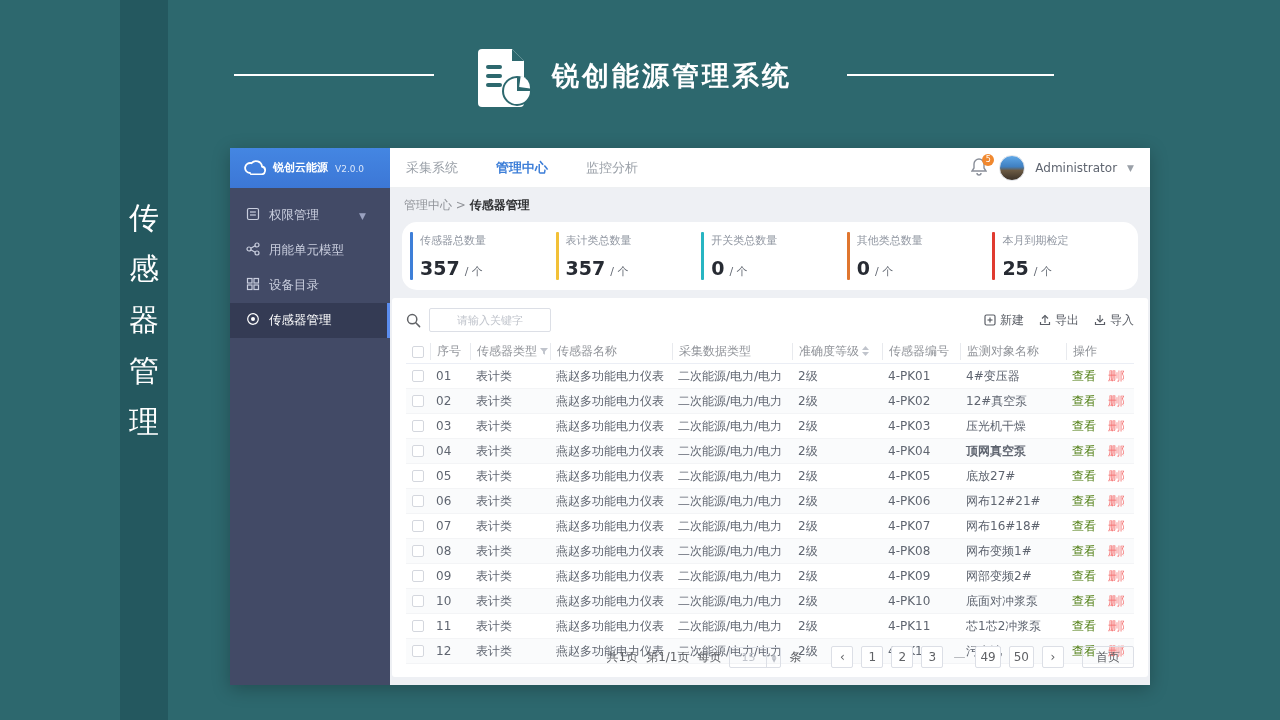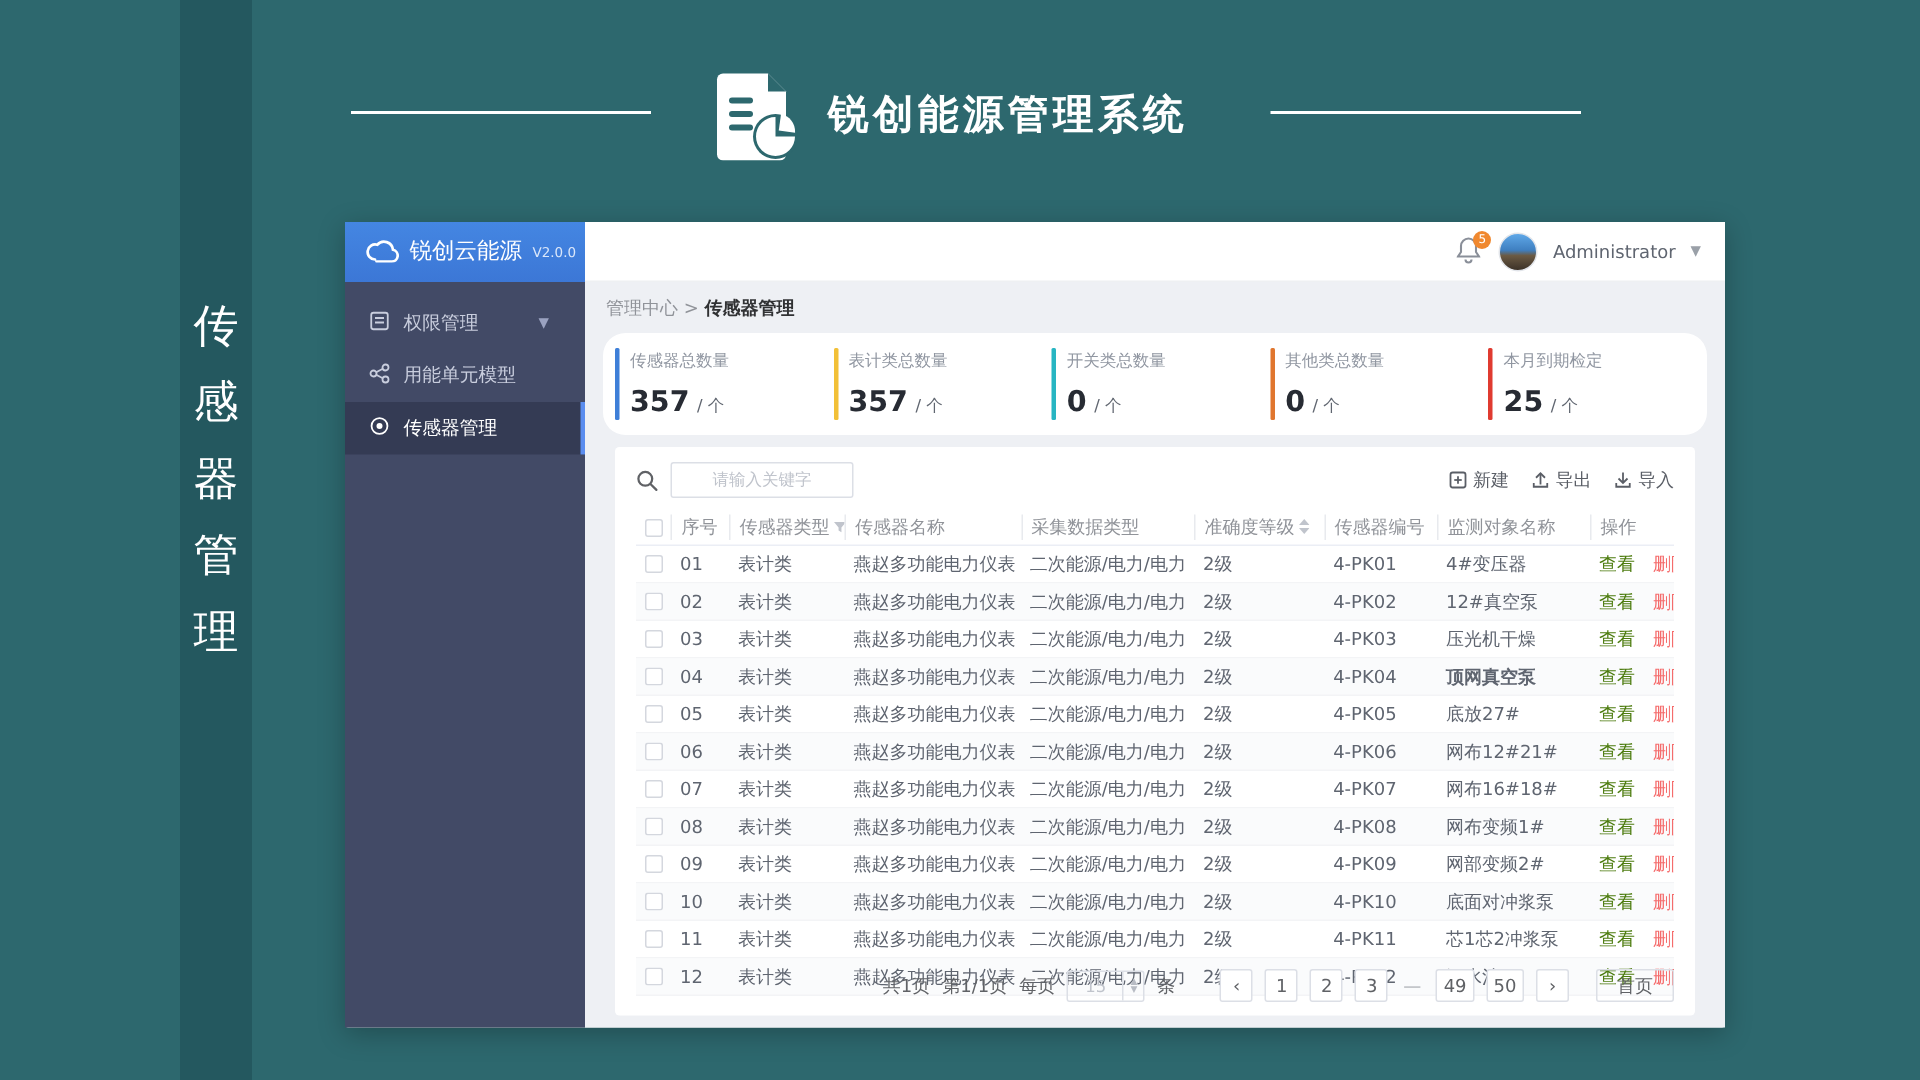--- a/index.html
+++ b/index.html
@@ -17,21 +17,21 @@
   .side-strip { position:absolute; left:120px; top:0; width:48px; height:720px; background:#24585f; }
   .side-strip .chars { position:absolute; top:203px; left:0; width:100%; display:flex; flex-direction:column; align-items:center; gap:21px; }
   .side-strip .chars span { color:#fff; font-size:30px; line-height:1; }
 
   
   .app { position:absolute; left:230px; top:148px; width:920px; height:537px; background:#ffffff; border-radius:2px; box-shadow:0 4px 18px rgba(0,0,0,.25); display:flex; flex-direction:column; }
 
   
   .topbar { height:40px; display:flex; align-items:center; background:#fff; border-bottom:1px solid #eef0f2; flex:0 0 40px; }
   .brand { width:160px; height:40px; background:linear-gradient(180deg,#4486e2,#3c77d6); display:flex; align-items:center; padding-left:14px; gap:7px; flex:0 0 160px; }
-  .brand .bname { color:#fff; font-size:15px; font-weight:normal; }
+  .brand .bname { color:#fff; font-size:11px; font-weight:bold; }
   .brand .bver { color:#dbe7fa; font-size:9px; margin-top:3px; }
   .nav { display:flex; gap:38px; margin-left:16px; }
   .nav-item { font-size:13px; color:#9aa0a8; cursor:pointer; }
   .nav-item.active { color:#3e7fd8; font-weight:bold; }
   .top-right { margin-left:auto; display:flex; align-items:center; gap:10px; padding-right:16px; }
   .bell { position:relative; width:18px; height:20px; }
   .badge { position:absolute; top:-4px; right:-5px; width:12px; height:12px; background:#f0882f; border-radius:50%; color:#fff; font-size:8px; line-height:12px; text-align:center; }
   .avatar { width:26px; height:26px; border-radius:50%; background:linear-gradient(180deg,#5fa8e8 0%,#3f7fc0 45%,#6b5a43 60%,#3c3228 100%); border:1px solid #e2e5ea; }
   .uname { font-size:12px; color:#5f6570; }
   .caret { font-size:9px; color:#9aa0a8; }
@@ -51,21 +51,21 @@
   
   .stats { margin:2px 12px 0; background:#fff; border-radius:15px; display:flex; padding:10px 0 10px 8px; }
   .stat { flex:1; padding:1px 0 1px 10px; position:relative; }
   .stat .bar { position:absolute; left:0; top:0; width:3px; height:100%; border-radius:1px; }
   .stat .slabel { font-size:11px; color:#9096a1; }
   .stat .sval { margin-top:9px; display:flex; align-items:baseline; gap:5px; }
   .stat .num { font-size:19px; font-weight:bold; color:#272b33; }
   .stat .unit { font-size:11px; color:#606670; }
 
   
-  .tcard { margin:8px 20px; background:#fff; border-radius:3px; padding:9px 14px 8px; flex:1; display:flex; flex-direction:column; min-height:0; }
+  .tcard { margin:8px 2px; background:#fff; border-radius:3px; padding:9px 14px 8px; flex:1; display:flex; flex-direction:column; min-height:0; }
   .toolbar { display:flex; align-items:center; height:26px; flex:0 0 26px; }
   .search-box { margin-left:8px; width:122px; height:24px; border:1px solid #dcdfe6; border-radius:2px; font-size:11px; color:#606266; text-align:center; outline:none; background:#fff; }
   .search-box::placeholder { color:#c0c4cc; }
   .tools { margin-left:auto; display:flex; gap:15px; }
   .tool-btn { display:flex; align-items:center; gap:4px; font-size:12px; color:#5a5e66; cursor:pointer; }
 
   .tbl { margin-top:7px; flex:1; min-height:0; }
   .trow { display:flex; align-items:center; height:25px; border-bottom:1px solid #f3f4f6; font-size:12px; color:#5f6570; }
   .trow.zebra { background:#fafbfc; }
   .trow.head { color:#909399; height:24px; border-bottom:1px solid #ebeef5; }
@@ -118,20 +118,25 @@
 <div class="app">
 
   <div class="topbar">
     <div class="brand">
       <svg width="22" height="15" viewBox="0 0 22 15">
         <path d="M6 13 a5 5 0 1 1 1.5 -9.8 A6 6 0 0 1 18 6.5 a4 4 0 0 1 -1 7.9 h-10" fill="none" stroke="#ffffff" stroke-width="1.8" stroke-linecap="round"></path>
       </svg>
       <span class="bname">锐创云能源</span>
       <span class="bver">V2.0.0</span>
     </div>
+    <div class="nav" id="top-nav">
+        <span class="nav-item">采集系统</span>
+        <span class="nav-item active">管理中心</span>
+        <span class="nav-item">监控分析</span>
+      </div>
     <div class="top-right">
       <div class="bell">
         <svg width="16" height="18" viewBox="0 0 16 18">
           <path d="M8 1 a5 5 0 0 1 5 5 v4 l2 3 h-14 l2 -3 v-4 a5 5 0 0 1 5 -5 z" fill="none" stroke="#8a8f99" stroke-width="1.4"></path>
           <path d="M6 15 a2 2 0 0 0 4 0" fill="none" stroke="#8a8f99" stroke-width="1.4"></path>
         </svg>
         <span class="badge">5</span>
       </div>
       <div class="avatar"></div>
       <span class="uname">Administrator</span>
@@ -152,20 +157,29 @@
         </div>
         <div class="side-item">
           <span><svg width="14" height="14" viewBox="0 0 14 14">
               <circle cx="3" cy="7" r="2" fill="none" stroke="#c9cede" stroke-width="1.2"></circle>
               <circle cx="11" cy="3" r="2" fill="none" stroke="#c9cede" stroke-width="1.2"></circle>
               <circle cx="11" cy="11" r="2" fill="none" stroke="#c9cede" stroke-width="1.2"></circle>
               <line x1="4.8" y1="6.2" x2="9.2" y2="3.8" stroke="#c9cede" stroke-width="1.2"></line>
               <line x1="4.8" y1="7.8" x2="9.2" y2="10.2" stroke="#c9cede" stroke-width="1.2"></line>
             </svg></span>
           <span>用能单元模型</span>
+        </div>
+        <div class="side-item">
+          <span><svg width="14" height="14" viewBox="0 0 14 14">
+              <rect x="1.5" y="1.5" width="4.5" height="4.5" fill="none" stroke="#c9cede" stroke-width="1.2"></rect>
+              <rect x="8" y="1.5" width="4.5" height="4.5" fill="none" stroke="#c9cede" stroke-width="1.2"></rect>
+              <rect x="1.5" y="8" width="4.5" height="4.5" fill="none" stroke="#c9cede" stroke-width="1.2"></rect>
+              <rect x="8" y="8" width="4.5" height="4.5" fill="none" stroke="#c9cede" stroke-width="1.2"></rect>
+            </svg></span>
+          <span>设备目录</span>
         </div>
         <div class="side-item active">
           <span><svg width="14" height="14" viewBox="0 0 14 14">
               <circle cx="7" cy="7" r="5.3" fill="none" stroke="#ffffff" stroke-width="1.2"></circle>
               <circle cx="7" cy="7" r="2" fill="#ffffff"></circle>
             </svg></span>
           <span>传感器管理</span>
         </div>
       </div>
 

